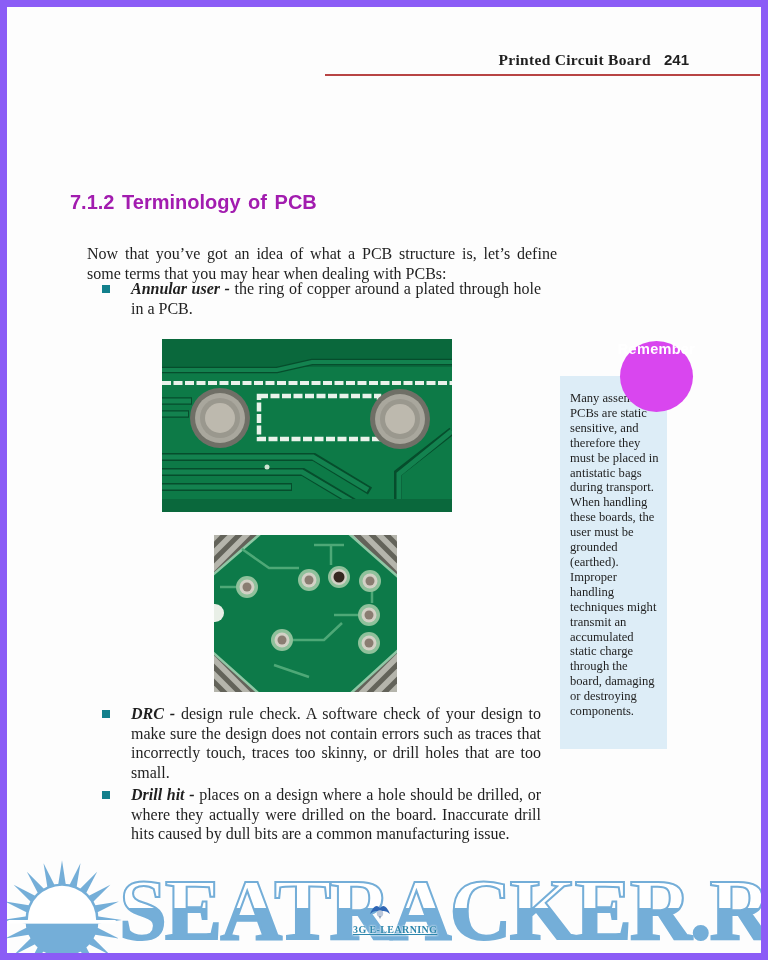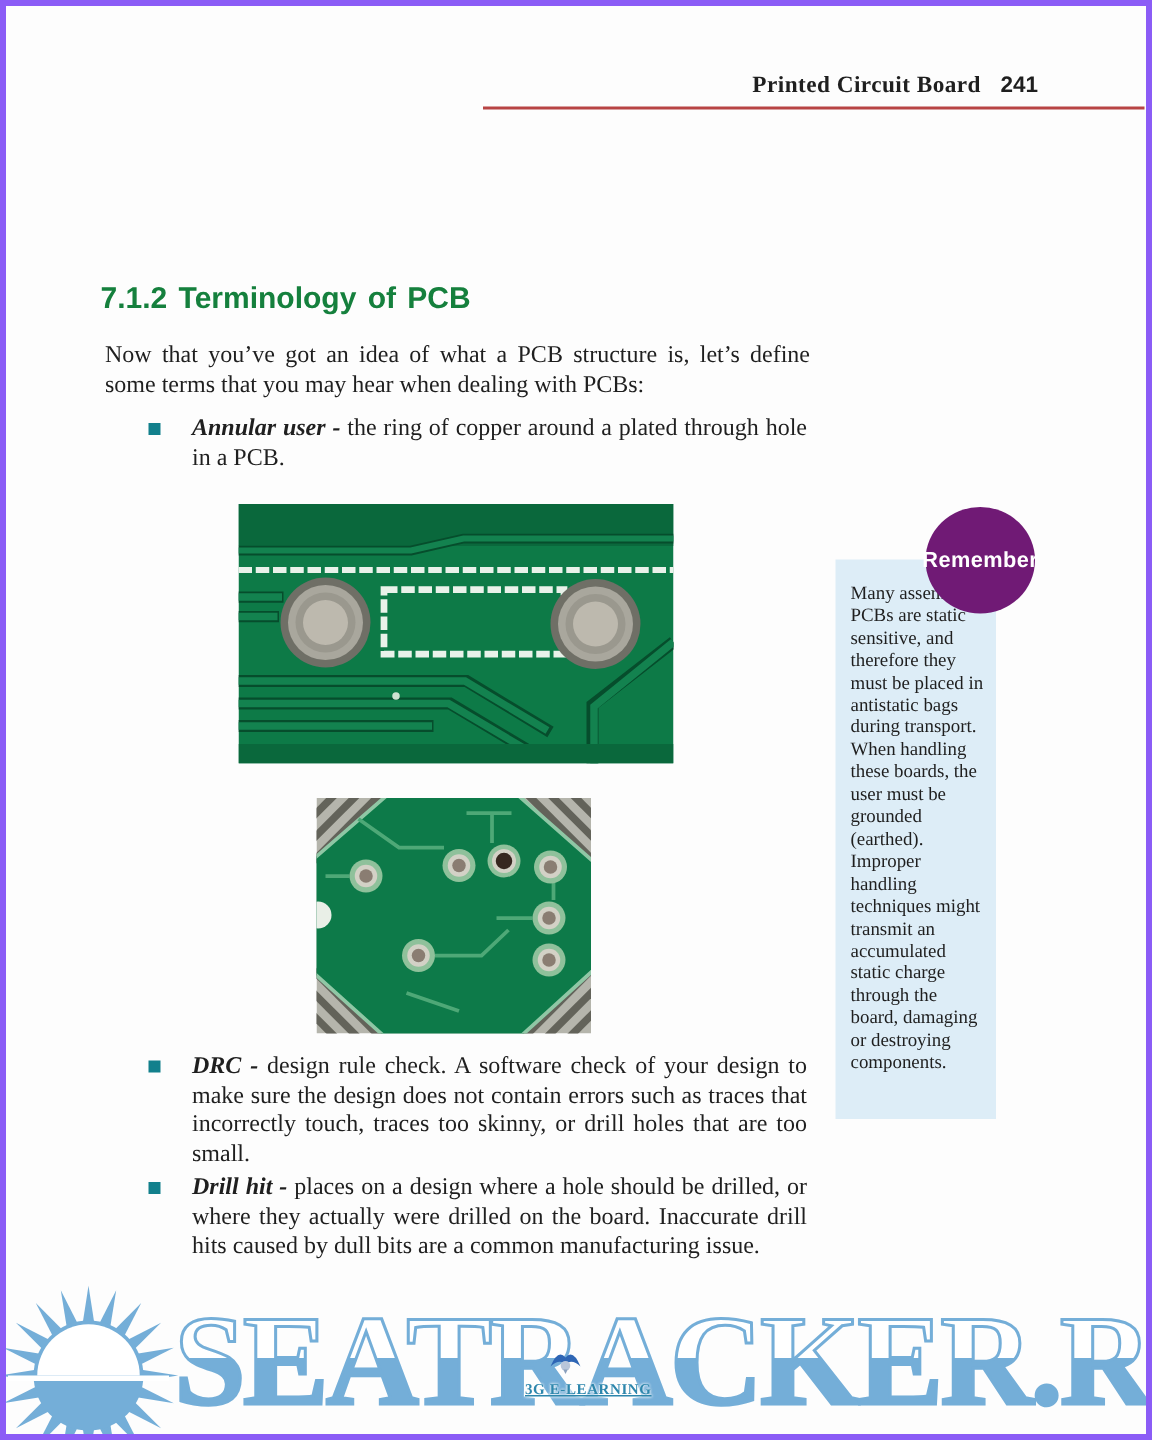--- a/index.html
+++ b/index.html
@@ -1,50 +1,50 @@
 <!DOCTYPE html>
 <html><head>
 <meta charset="utf-8">
 <style>
   html,body{margin:0;padding:0;background:#ffffff;}
   .page{
     position:relative;width:768px;height:960px;box-sizing:border-box;
-    background:#fdfdfd;border:4px solid #8b5cf6;overflow:hidden;
+    background:#fdfdfd;border:7px solid #8b5cf6;overflow:hidden;
     font-family:"Liberation Serif",serif;color:#1f1f1f;
   }
   
   .header{position:absolute;top:44px;right:72px;white-space:nowrap;}
   .header-title{font-weight:bold;font-size:15.5px;letter-spacing:.3px;}
   .header-page{font-family:"Liberation Sans",sans-serif;font-weight:bold;font-size:15px;margin-left:13px;}
   .header-rule{position:absolute;top:67px;left:318px;right:1px;height:2px;background:#b84444;}
   
   .intro{position:absolute;top:80px;left:64px;width:470px;margin:0;
          font-size:16px;line-height:19.5px;text-align:justify;text-indent:28px;}
   .section-heading{position:absolute;top:184px;left:63px;margin:0;
          font-family:"Liberation Sans",sans-serif;font-size:20px;font-weight:bold;
-         color:#15803d;word-spacing:2px;}
-  .lead{position:absolute;top:221px;left:64px;width:470px;margin:2px;
+         color:#a21caf;word-spacing:2px;}
+  .lead{position:absolute;top:221px;left:64px;width:470px;margin:16px;
          font-size:16px;line-height:19.5px;text-align:justify;}
   .bullet{position:absolute;left:64px;width:470px;box-sizing:border-box;padding-left:60px;
          font-size:16px;line-height:19.5px;text-align:justify;}
   .bullet .bullet-marker{position:absolute;left:31px;top:6px;width:8px;height:8px;background:#12808c;}
   .bullet .term{font-weight:bold;font-style:italic;}
   .bullet-1{top:272px;}
   .bullet-2{top:697px;}
   .bullet-3{top:778px;}
   
   .figure-1{position:absolute;left:155px;top:332px;width:290px;height:173px;}
   .figure-2{position:absolute;left:207px;top:528px;width:183px;height:157px;}
   .figure-1 svg,.figure-2 svg{display:block;width:100%;height:100%;}
   
   .note-box{position:absolute;left:553px;top:369px;width:107px;height:373px;
          background:#ddedf7;box-sizing:border-box;padding:15px 5px 8px 10px;}
   .note-box p{margin:0;font-size:12.6px;line-height:14.9px;}
   .remember-badge{position:absolute;left:613px;top:334px;width:73px;height:71px;border-radius:50%;
-         background:#701a75;display:flex;align-items:center;justify-content:center;}
+         background:#d946ef;display:flex;align-items:flex-start;justify-content:center;}
   .remember-badge span{color:#ffffff;font-family:"Liberation Sans",sans-serif;
          font-weight:bold;font-size:14.5px;letter-spacing:.3px;}
   
   .watermark{position:absolute;left:0;top:850px;width:768px;height:110px;}
   .sun{position:absolute;left:-6px;top:2px;width:122px;height:122px;}
   .wm-text-svg{position:absolute;left:112px;top:6px;width:656px;height:100px;overflow:hidden;}
   .brand{position:absolute;left:346px;top:42px;width:120px;}
   .brand .bird{display:block;margin-left:16px;}
   .brand-text{font-size:10px;font-weight:bold;color:#2d86ac;letter-spacing:.4px;
          font-family:"Liberation Serif",serif;

